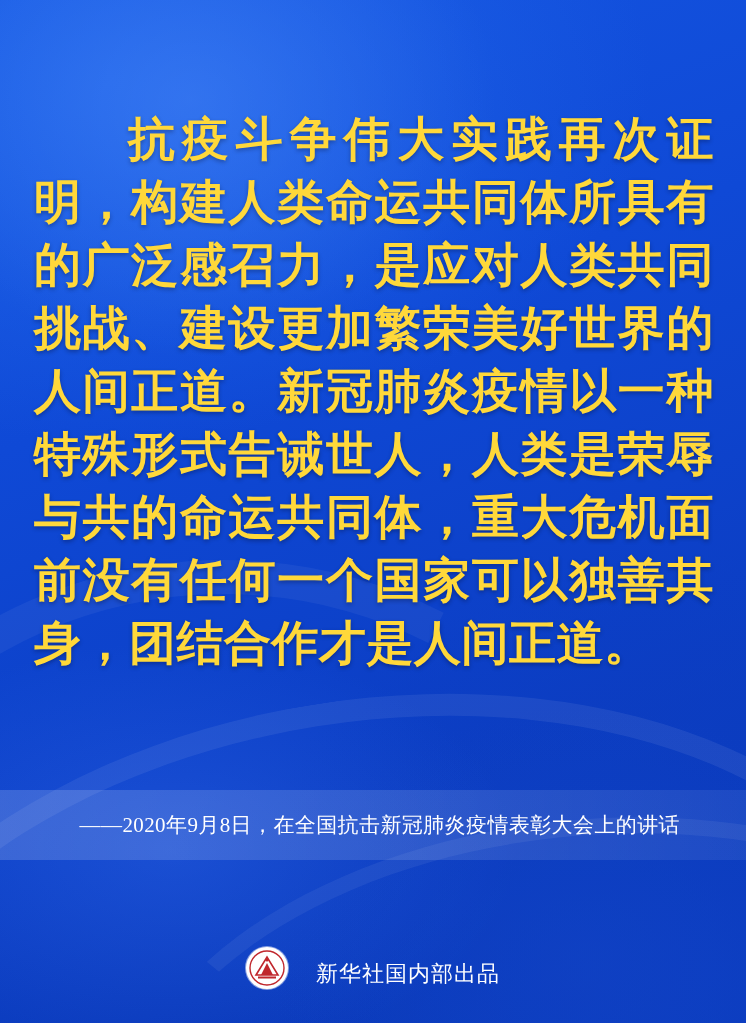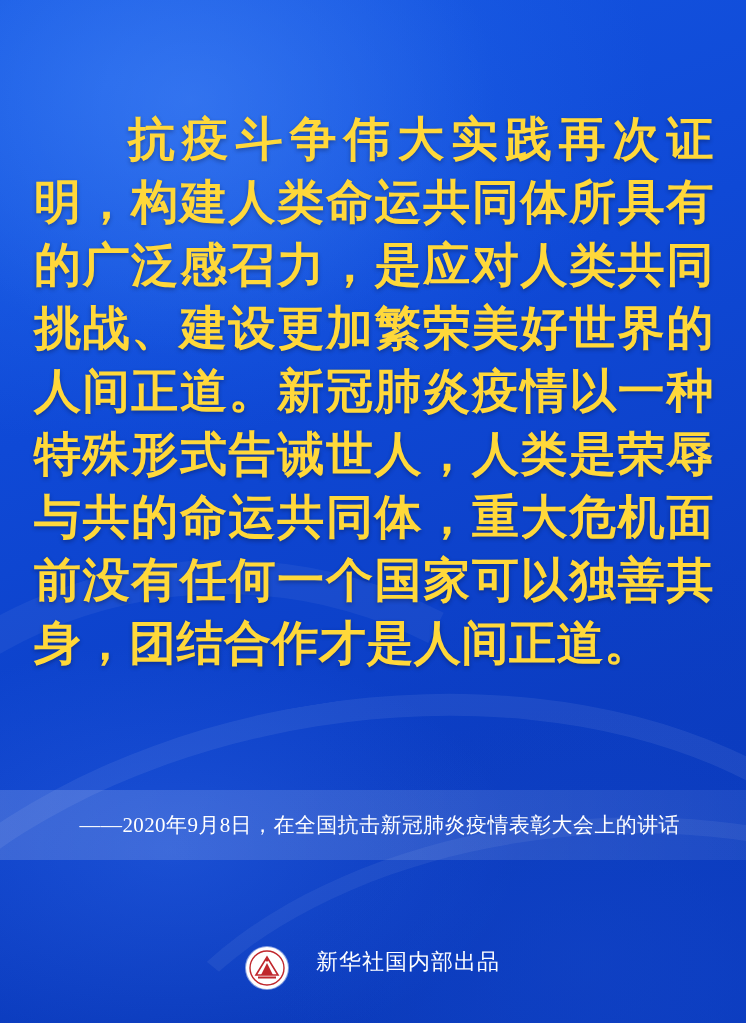--- a/index.html
+++ b/index.html
@@ -114,21 +114,21 @@
     padding-left: 12px;
   }
 
   
   .footer {
     position: absolute;
     left: 0;
     bottom: 34px;
     width: 746px;
     display: flex;
-    align-items: flex-start;
+    align-items: flex-end;
     justify-content: center;
     gap: 28px;
   }
   .logo {
     position: relative;
     width: 42px;
     height: 42px;
     border-radius: 50%;
     background: #ffffff;
     box-shadow: 0 0 0 1px rgba(255,255,255,0.5);

